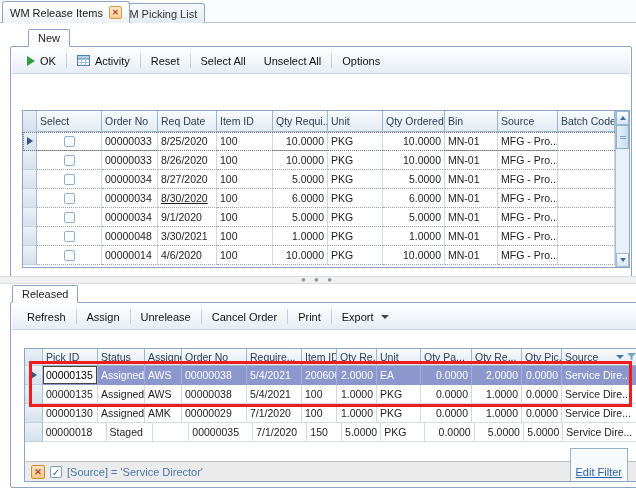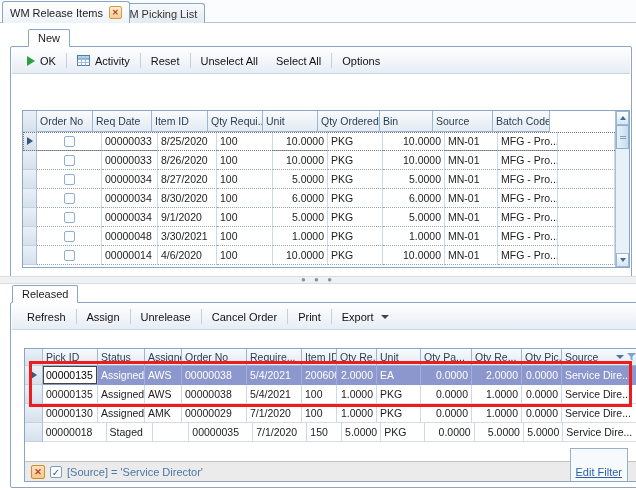--- a/index.html
+++ b/index.html
@@ -129,24 +129,24 @@
           </svg>
       </span>
       <span>Activity</span>
     </div>
     <div class="tsep"></div>
     <div class="tbtn">
       <span>Reset</span>
     </div>
     <div class="tsep"></div>
     <div class="tbtn">
+      <span>Select All</span>
+    </div>
+    <div class="tbtn">
       <span>Unselect All</span>
-    </div>
-    <div class="tbtn">
-      <span>Select All</span>
     </div>
     <div class="tsep"></div>
     <div class="tbtn">
       <span>Options</span>
     </div>
   </div>
 
   <span class="loclabel">Location ID</span>
   <div class="locfield">
     <span>MN0001</span>
@@ -174,20 +174,23 @@
     <div class="sthumb">
         <i></i>
         <i></i>
       </div>
     <div class="sbtn down">
         <span class="tri-down"></span>
       </div>
   </div>
 <div class="g-row g-header">
       <div class="g-ind" style="width: 14px;"></div>
+      <div class="g-cell" style="width: 65px;">
+        <span>Select</span>
+      </div>
       <div class="g-cell" style="width: 56px;">
         <span>Order No</span>
       </div>
       <div class="g-cell" style="width: 59px;">
         <span>Req Date</span>
       </div>
       <div class="g-cell" style="width: 56px;">
         <span>Item ID</span>
       </div>
       <div class="g-cell" style="width: 55px;">
@@ -255,21 +258,21 @@
       <div class="g-cell l" style="width: 53px;">MN-01</div>
       <div class="g-cell l" style="width: 60px;">MFG - Pro...</div>
       <div class="g-cell l" style="width: 57px;"></div>
     </div>
     <div class="g-row dotted">
       <div class="g-ind" style="width: 14px; height: 19px;"></div>
       <div class="g-cell c" style="width: 65px;">
         <div class="cbx"></div>
       </div>
       <div class="g-cell l" style="width: 56px;">00000034</div>
-      <div class="g-cell l" style="width: 59px;">8/30/2020</div>
+      <div class="g-cell l" style="width: 59px; text-decoration: underline;">8/30/2020</div>
       <div class="g-cell l" style="width: 56px;">100</div>
       <div class="g-cell r" style="width: 55px;">6.0000</div>
       <div class="g-cell l" style="width: 55px;">PKG</div>
       <div class="g-cell r" style="width: 62px;">6.0000</div>
       <div class="g-cell l" style="width: 53px;">MN-01</div>
       <div class="g-cell l" style="width: 60px;">MFG - Pro...</div>
       <div class="g-cell l" style="width: 57px;"></div>
     </div>
     <div class="g-row dotted">
       <div class="g-ind" style="width: 14px; height: 19px;"></div>

